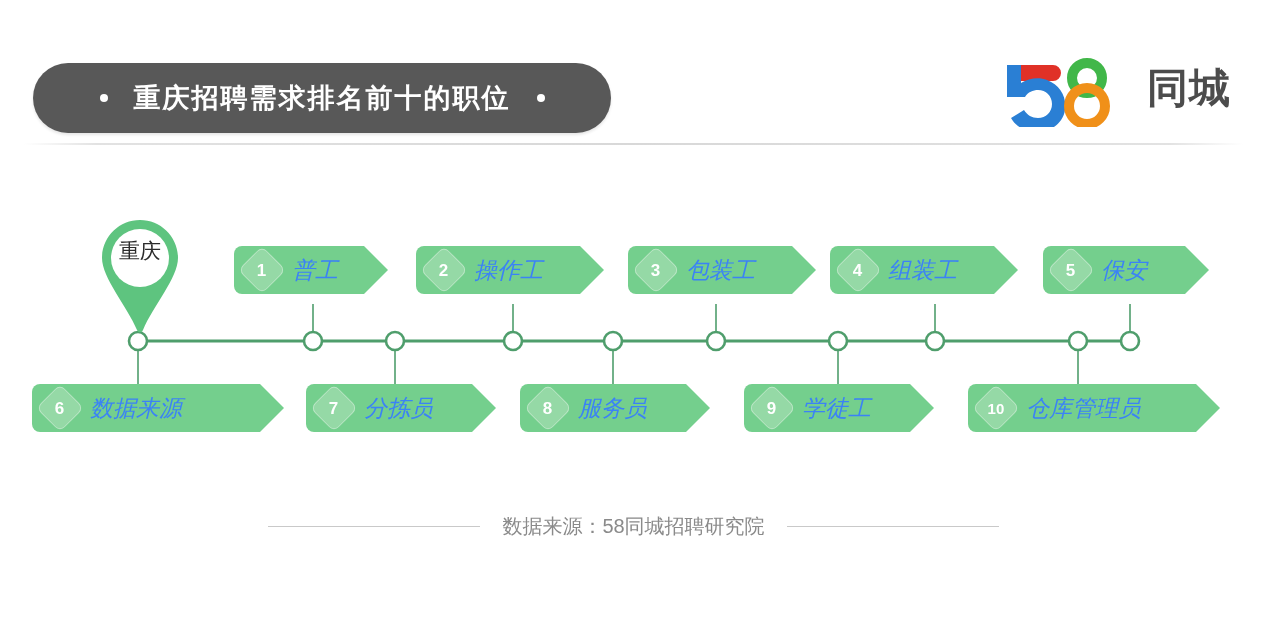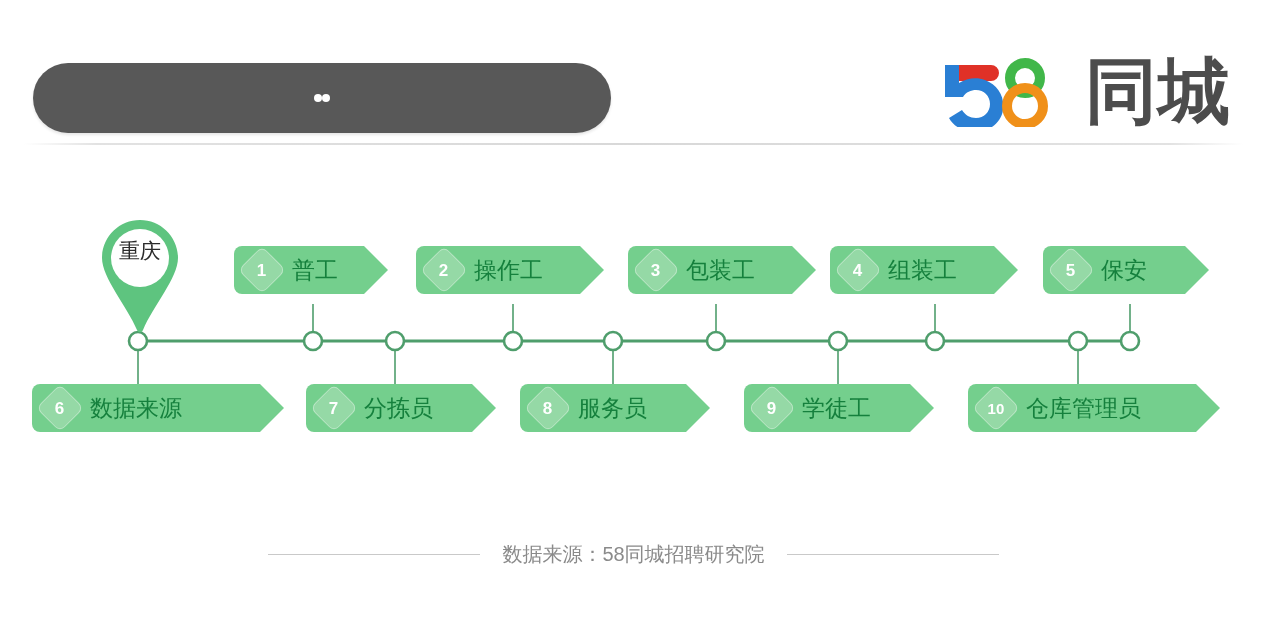--- a/index.html
+++ b/index.html
@@ -29,23 +29,23 @@
   }
   .header-rule{
     position:absolute;left:24px;top:143px;width:1219px;height:2px;
     background:linear-gradient(to right,#ffffff 0%,#e2e2e2 6%,#d8d8d8 50%,#e2e2e2 94%,#ffffff 100%);
   }
 
   
   .logo{position:absolute;right:36px;top:54px;height:74px;display:flex;align-items:center;}
   .logo svg{display:block;}
   .logo-cn{
-    font-size:72px;color:#4c4c4c;font-weight:bold;line-height:1;
+    font-size:41px;color:#4c4c4c;font-weight:bold;line-height:1;
     margin-left:6px;letter-spacing:1px;
-    font-family:Liberation Sans, sans-serif;
+    font-family:Liberation Mono, monospace;
   }
 
   
   .chart{position:absolute;left:0;top:156px;width:1267px;height:340px;}
   .axis-svg{position:absolute;left:0;top:0;width:1267px;height:340px;}
 
   
   .pin{position:absolute;left:99px;top:62px;width:82px;height:118px;}
   .pin-label{
     position:absolute;left:0;top:22px;width:82px;text-align:center;
@@ -69,41 +69,42 @@
     background:#95d9a6;transform:rotate(45deg);
     display:flex;align-items:center;justify-content:center;
     box-shadow:inset 0 0 0 1px rgba(255,255,255,0.35);
   }
   .badge .num span{
     transform:rotate(-45deg);color:#ffffff;font-size:17px;font-weight:bold;
     line-height:1;letter-spacing:0;
   }
   .badge .num.ten span{font-size:15px;}
   .badge .label{
-    position:relative;z-index:2;color:#15803d;font-size:23px;
-    line-height:1;white-space:nowrap;margin-left:8px;font-weight:500;
-  }
-
-  
-  .footer{position:absolute;left:0;top:524px;width:1267px;height:60px;
+    position:relative;z-index:2;color:#3b82f6;font-size:23px;
+    line-height:1;white-space:nowrap;margin-left:8px;font-weight:500;font-style:italic;
+  }
+
+  
+  .footer{position:absolute;left:0;top:496px;width:1267px;height:60px;
     display:flex;align-items:center;justify-content:center;}
   .footer .line{width:212px;height:1px;background:#c9c9c9;}
   .footer .src{
     color:#8a8a8a;font-size:20px;margin:0 22px;white-space:nowrap;line-height:1;
   }
 </style>
 </head>
 <body>
 
 <div class="page">
 
   <div class="header">
 
     <div class="title-pill">
       <span class="dot"></span>
+      <span class="title-text">重庆招聘需求排名前十的职位</span>
       <span class="dot"></span>
     </div>
 
     <div class="logo">
       <svg width="150" height="72" viewBox="0 0 150 72">
 
         <path d="M16 10 H62 a8 8 0 0 1 0 16 H30 v1 h-14 z" fill="#e03127"></path>
         <path d="M16 10 h14 v18 c8 -5 18 -6 26 -3 c13 5 20 17 18 30 c-2 13 -14 22 -28 22 c-11 0 -21 -5 -26 -14 l13 -8 c3 5 8 8 14 8 c8 0 14 -6 14 -14 c0 -8 -6 -14 -14 -14 c-5 0 -10 2 -13 7 l-18 0 z" fill="#2a7fd4"></path>
 
         <circle cx="96" cy="23" r="15" fill="none" stroke="#41b749" stroke-width="10"></circle>

